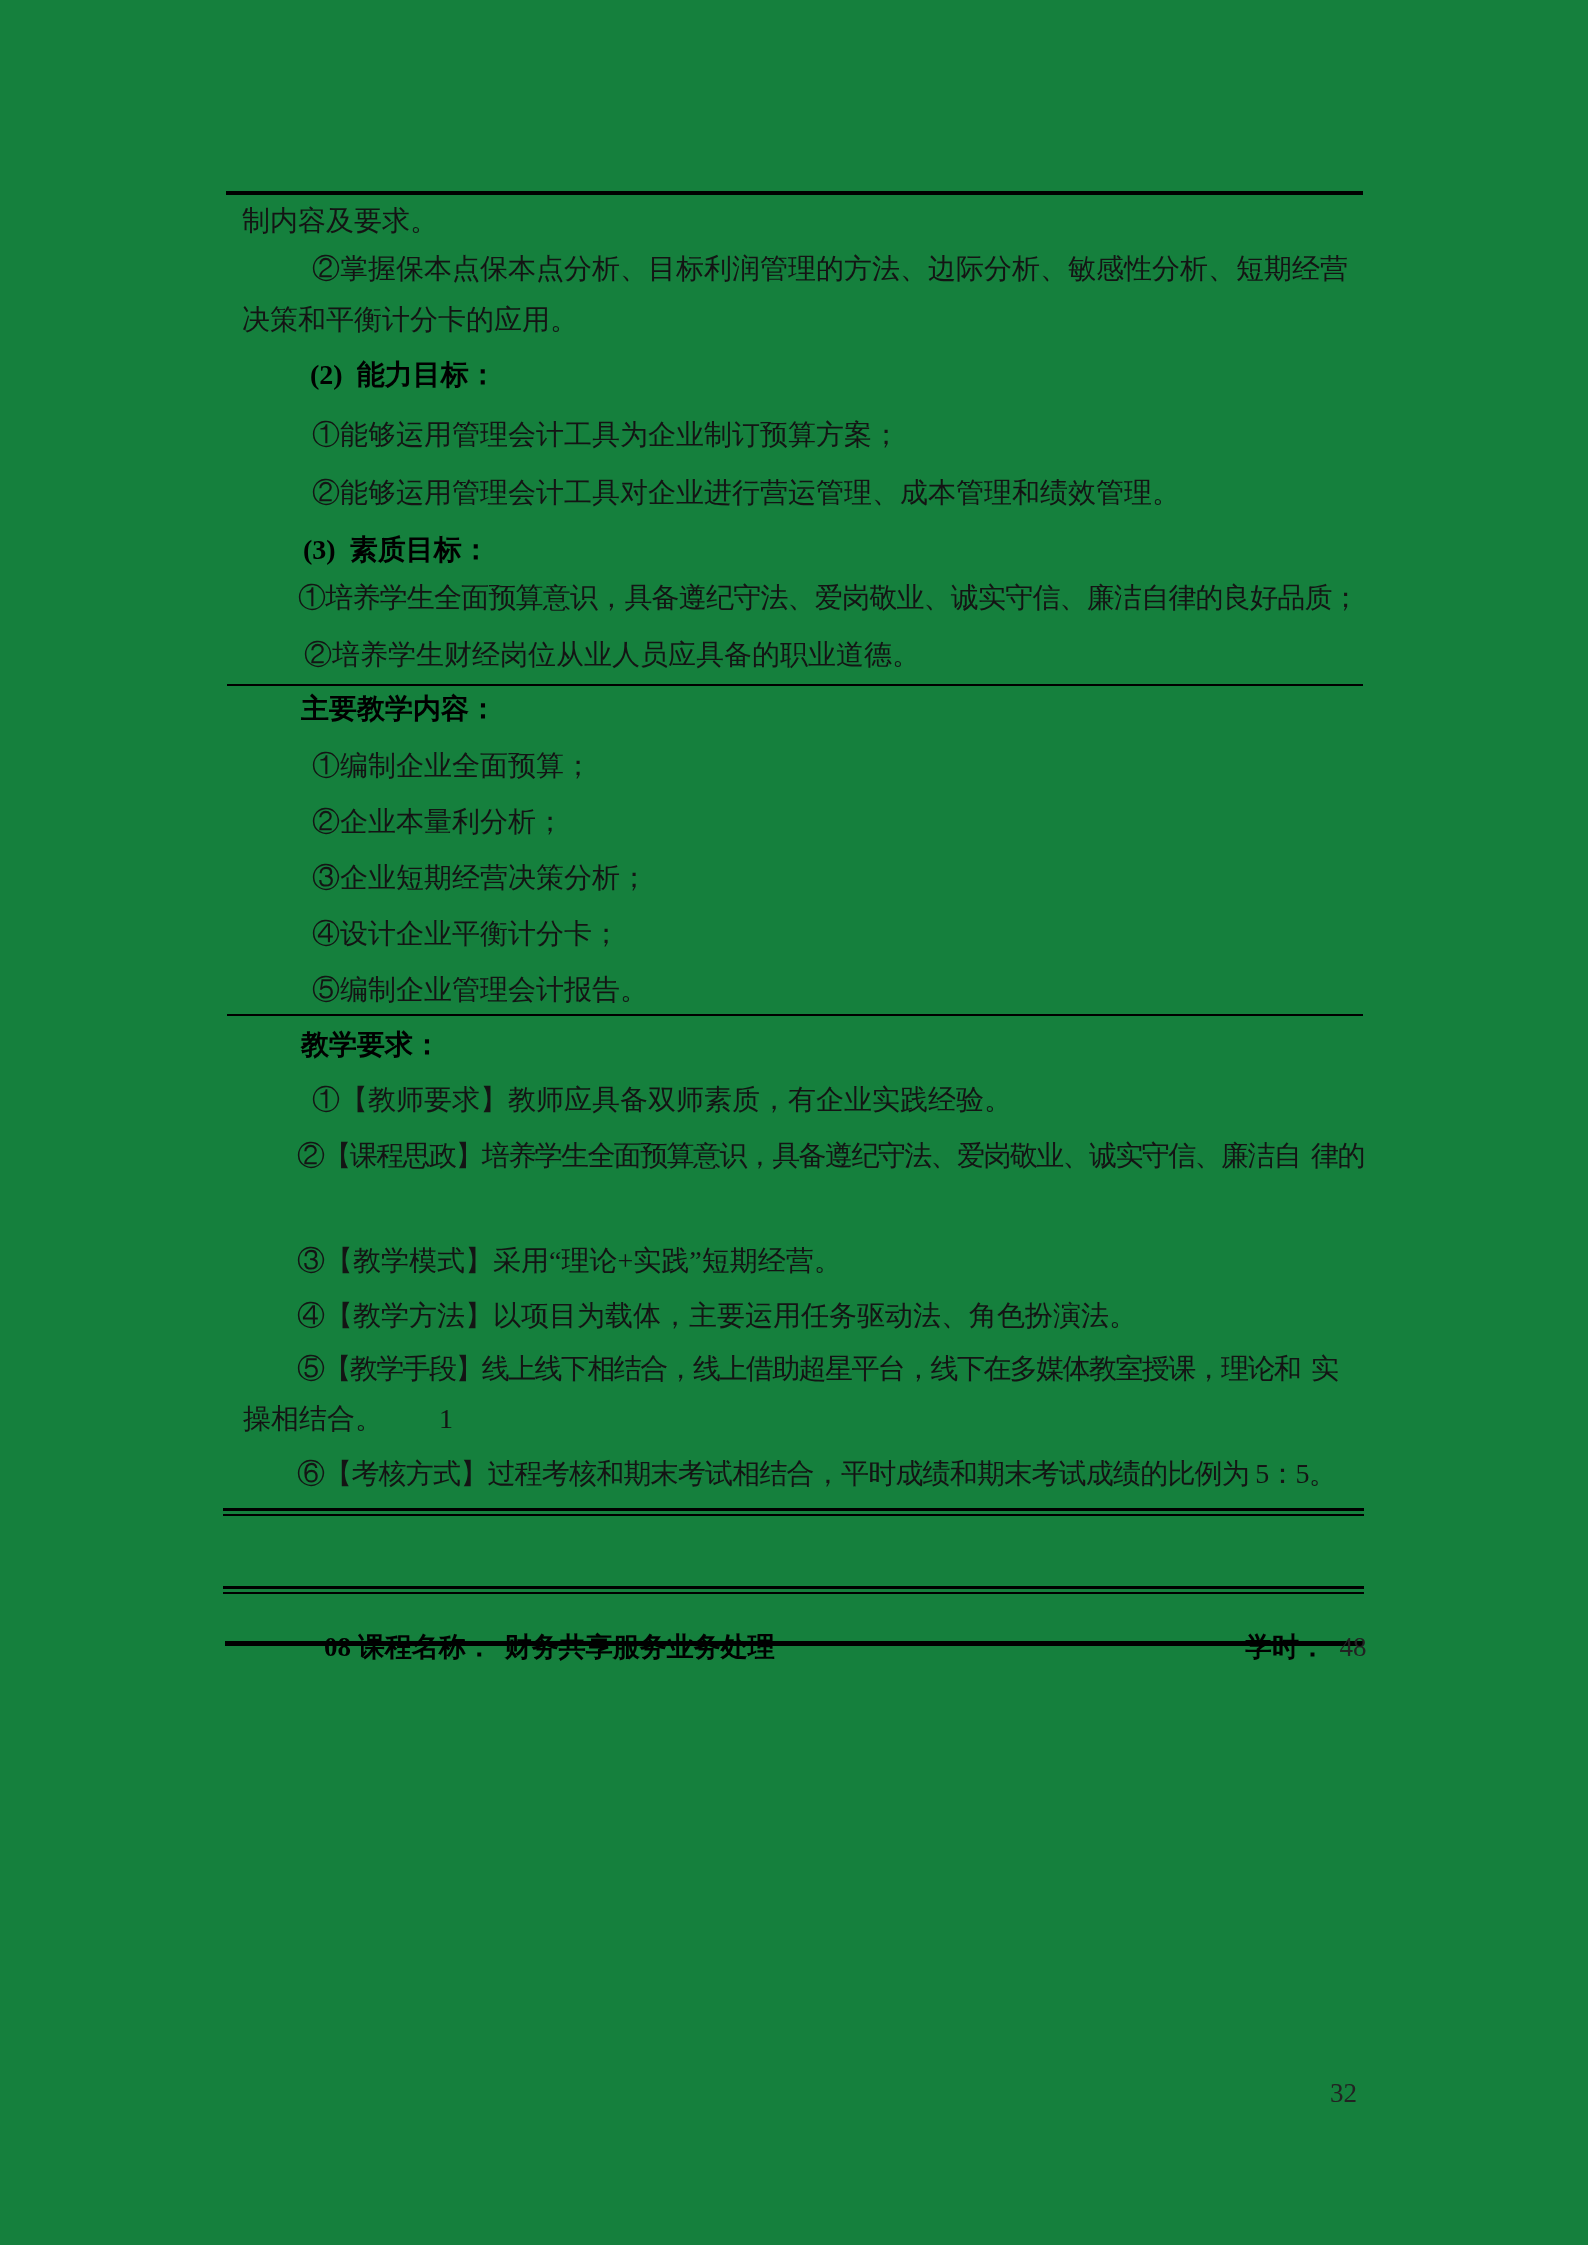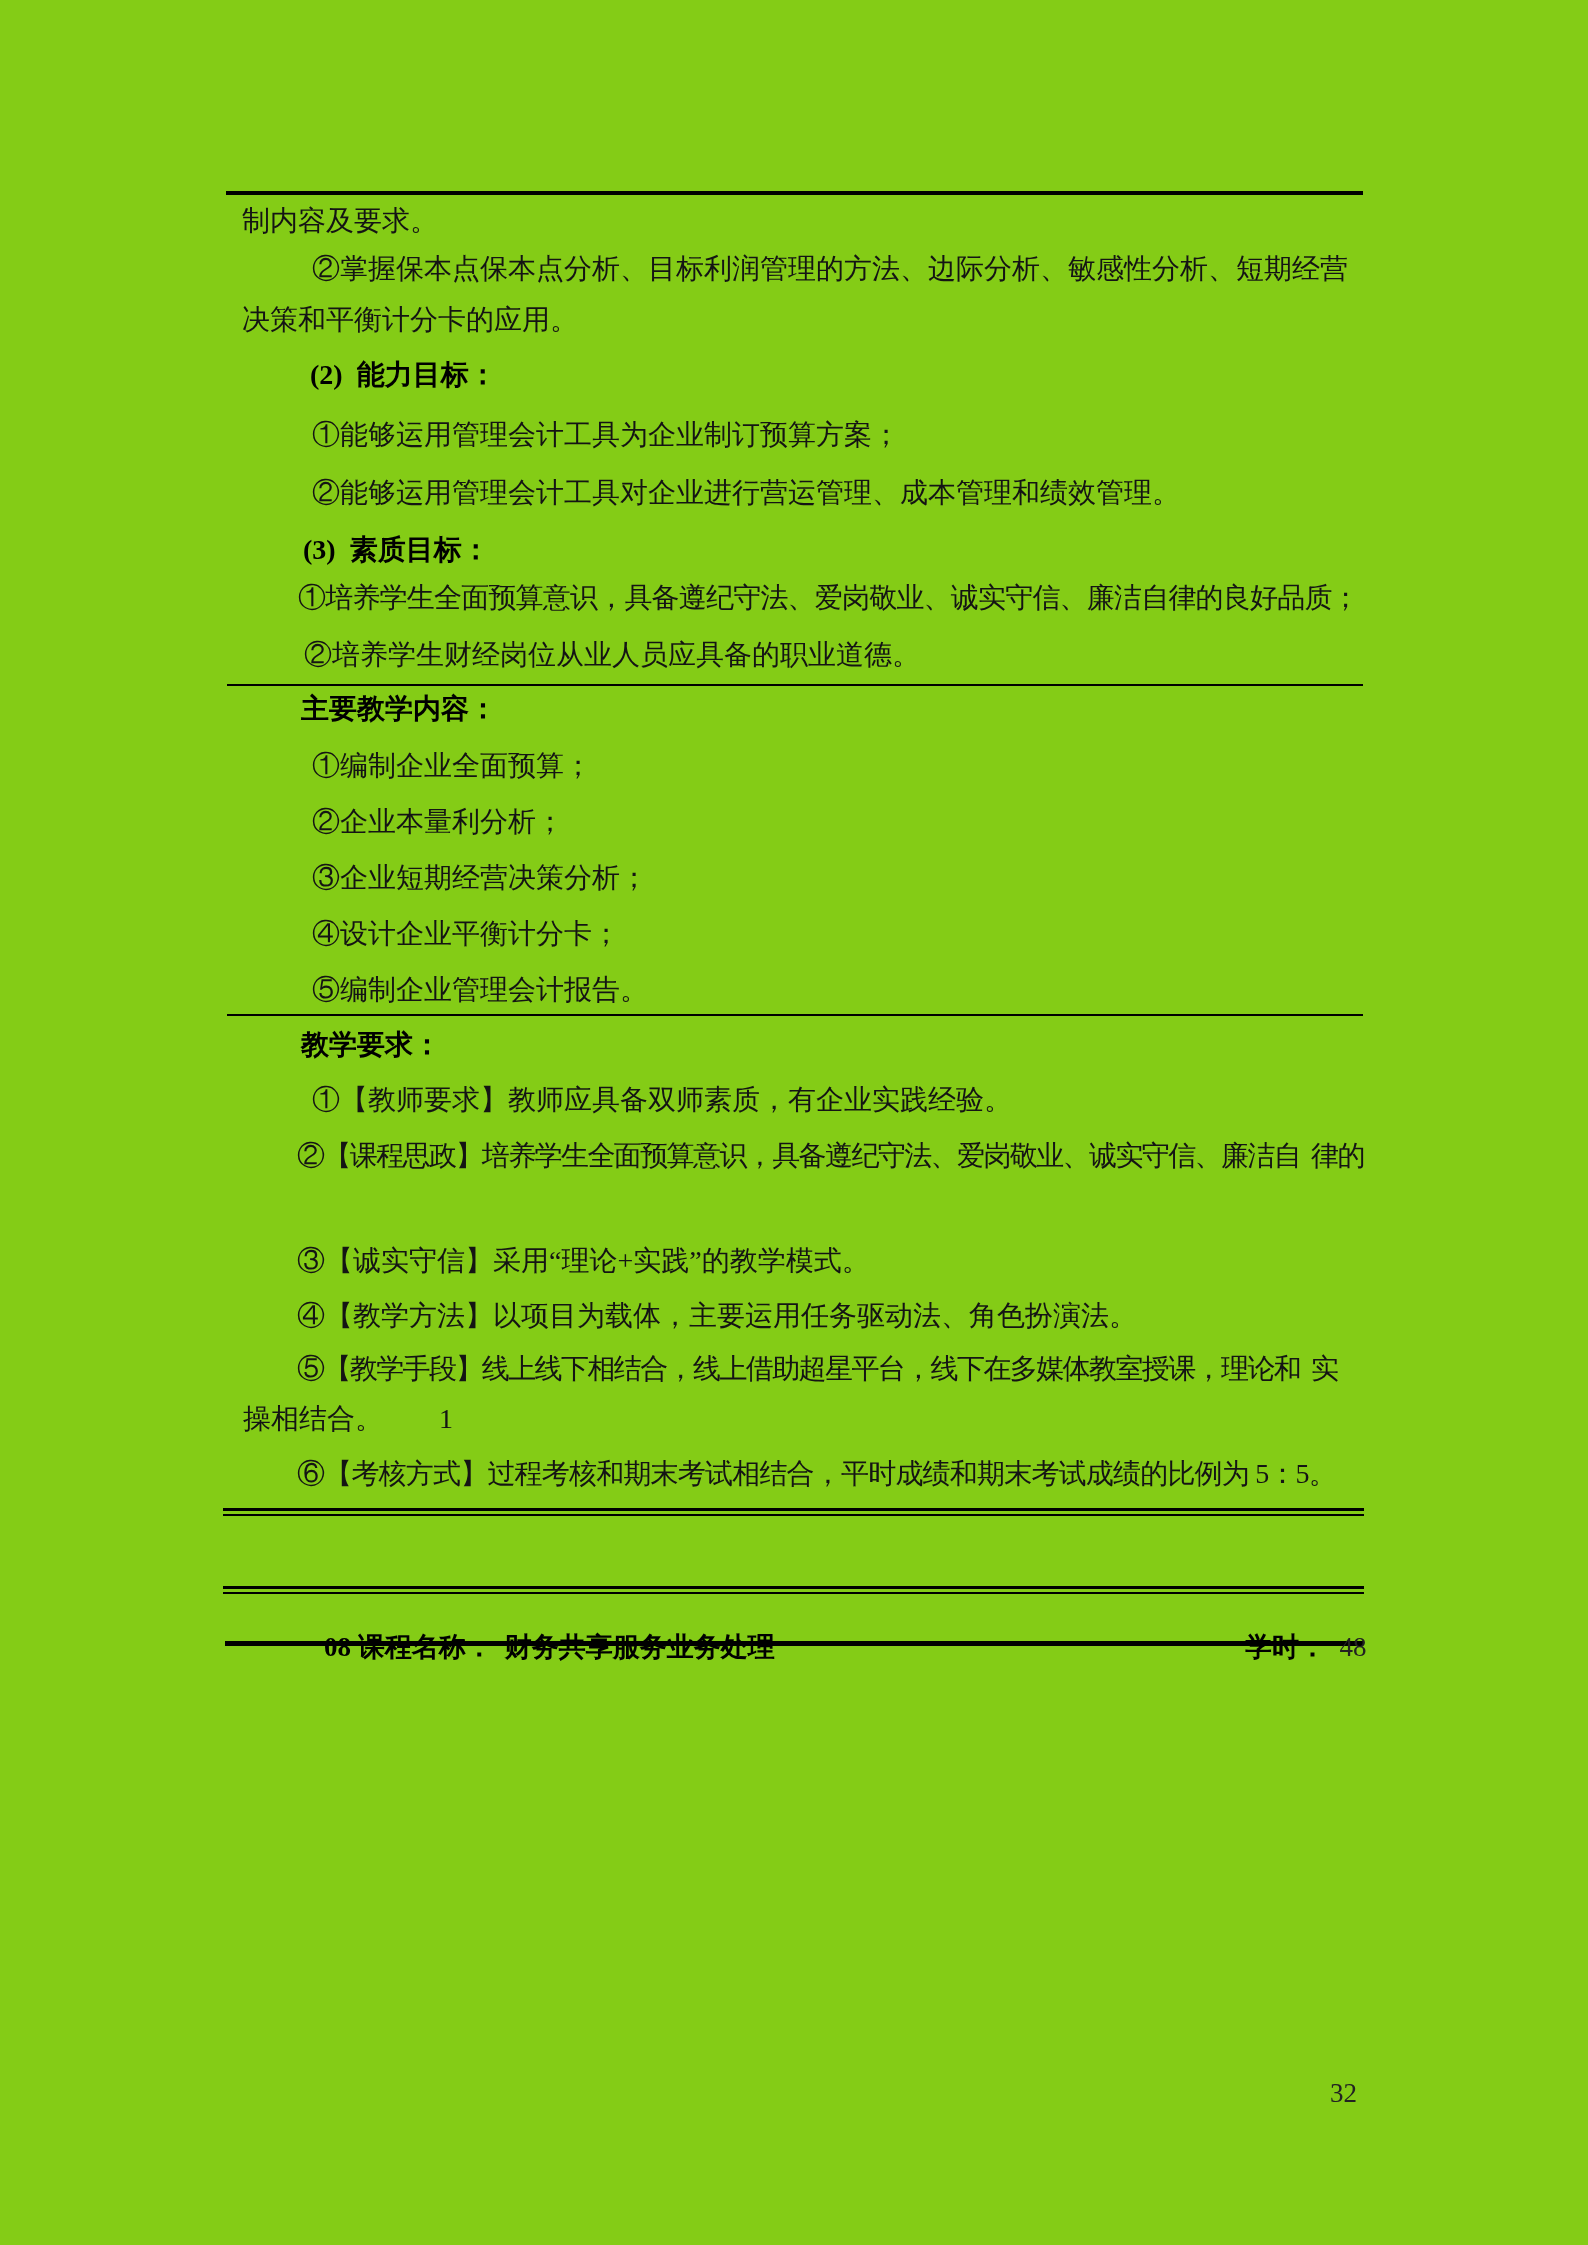--- a/index.html
+++ b/index.html
@@ -1,19 +1,19 @@
 <!DOCTYPE html>
 <html><head>
 <meta charset="utf-8">
 <style>
   html,body{margin:0;padding:0;background:#e8e8e8;}
   .page{
     position:relative;
     width:1588px;height:2245px;
-    background:#84cc16;
+    background:#15803d;
     font-family:"Liberation Serif","DejaVu Serif",serif;
     color:#111111;
     overflow:hidden;
   }
   .line{
     position:absolute;
     font-size:28px;
     line-height:34px;
     white-space:pre;
     color:#141414;
@@ -62,21 +62,21 @@
   <div class="line bold" style="left:301px;top:692px;">主要教学内容：</div>
   <div class="line" style="left:312px;top:749px;">①编制企业全面预算；</div>
   <div class="line" style="left:312px;top:805px;">②企业本量利分析；</div>
   <div class="line" style="left:312px;top:861px;">③企业短期经营决策分析；</div>
   <div class="line" style="left:312px;top:917px;">④设计企业平衡计分卡；</div>
   <div class="line" style="left:312px;top:973px;">⑤编制企业管理会计报告。</div>
 
   <div class="line bold" style="left:301px;top:1028px;text-align:center;">教学要求：</div>
   <div class="line" style="left:312px;top:1083px;">①【教师要求】教师应具备双师素质，有企业实践经验。</div>
   <div class="line tight" style="left:297px;top:1139px;">②【课程思政】培养学生全面预算意识，具备遵纪守法、爱岗敬业、诚实守信、廉洁自  律的</div>
-  <div class="line" style="left:297px;top:1244px;">③【诚实守信】采用“理论+实践”的教学模式。</div>
+  <div class="line" style="left:297px;top:1244px;">③【教学模式】采用“理论+实践”短期经营。</div>
   <div class="line" style="left:297px;top:1299px;">④【教学方法】以项目为载体，主要运用任务驱动法、角色扮演法。</div>
   <div class="line tight" style="left:297px;top:1352px;">⑤【教学手段】线上线下相结合，线上借助超星平台，线下在多媒体教室授课，理论和  实</div>
   <div class="line" style="left:243px;top:1402px;">操相结合。        1</div>
   <div class="line snug" style="left:297px;top:1457px;">⑥【考核方式】过程考核和期末考试相结合，平时成绩和期末考试成绩的比例为 5：5。</div>
 
   <div class="course-row" style="left:297px;top:1598px;text-align:right;">
     <span>08 课程名称：</span><span class="course-name">财务共享服务业务处理</span>
   </div>
   <div class="course-row" style="left:1218px;top:1598px;">
     <span>学时：</span>  <span class="hours-value">48</span>

